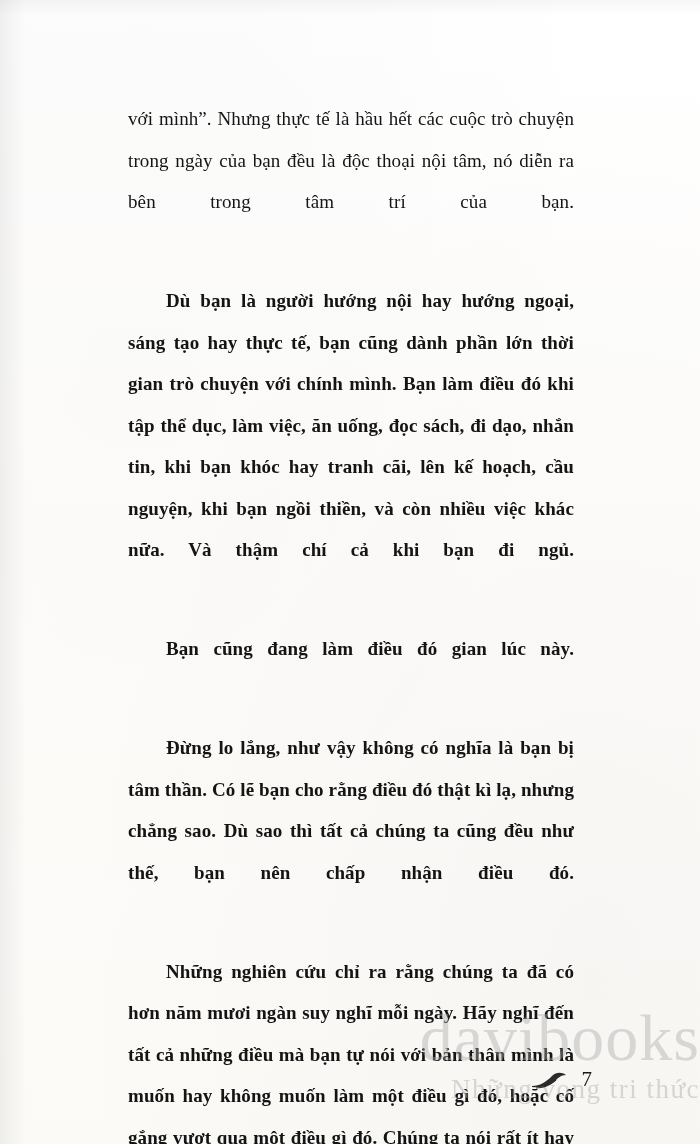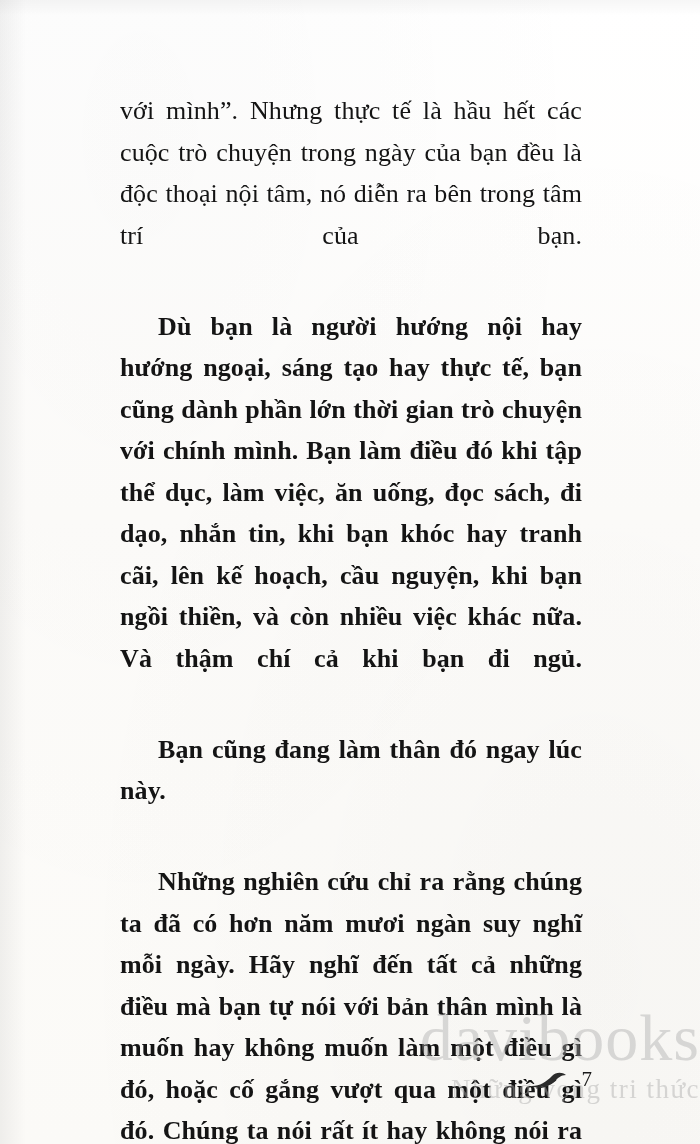--- a/index.html
+++ b/index.html
@@ -35,22 +35,22 @@
   }
 
   .text-column {
     position: absolute;
     left: 112px;
     top: 82px;
     width: 478px;
   }
 
   p.para {
-    margin: 8px;
-    font-size: 26px;
+    margin: 16px;
+    font-size: 19px;
     line-height: 41.5px;
     text-align: justify;
     text-justify: inter-word;
     color: #141414;
     letter-spacing: 0.1px;
   }
 
   p.para.indent {
     text-indent: 38px;
     font-weight: bold;
@@ -131,21 +131,22 @@
 <body>
 
 <div class="page">
   <div class="page-texture"></div>
   <div class="edge-shadow-left"></div>
   <div class="edge-shadow-top"></div>
 
   <div class="text-column">
     <p class="para">với mình”. Nhưng thực tế là hầu hết các cuộc trò chuyện trong ngày của bạn đều là độc thoại nội tâm, nó diễn ra bên trong tâm trí của bạn.</p>
     <p class="para indent">Dù bạn là người hướng nội hay hướng ngoại, sáng tạo hay thực tế, bạn cũng dành phần lớn thời gian trò chuyện với chính mình. Bạn làm điều đó khi tập thể dục, làm việc, ăn uống, đọc sách, đi dạo, nhắn tin, khi bạn khóc hay tranh cãi, lên kế hoạch, cầu nguyện, khi bạn ngồi thiền, và còn nhiều việc khác nữa. Và thậm chí cả khi bạn đi ngủ.</p>
-    <p class="para indent">Bạn cũng đang làm thân đó ngay lúc này.</p>
+    <p class="para indent">Bạn cũng đang làm điều đó gian lúc này.</p>
+    <p class="para indent">Đừng lo lắng, như vậy không có nghĩa là bạn bị tâm thần. Có lẽ bạn cho rằng điều đó thật kì lạ, nhưng chẳng sao. Dù sao thì tất cả chúng ta cũng đều như thế, bạn nên chấp nhận điều đó.</p>
     <p class="para indent">Những nghiên cứu chỉ ra rằng chúng ta đã có hơn năm mươi ngàn suy nghĩ mỗi ngày. Hãy nghĩ đến tất cả những điều mà bạn tự nói với bản thân mình là muốn hay không muốn làm một điều gì đó, hoặc cố gắng vượt qua một điều gì đó. Chúng ta nói rất ít hay không nói ra những suy nghĩ xuất hiện một cách tự động, chúng ta thường nói ra những suy nghĩ truyền tải một ý nghĩa nào đó.</p>
 
   </div>
 
   <div class="watermark">
     <div class="watermark-main">davibooks</div>
     <div class="watermark-sub">Những vọng tri thức</div>
   </div>
 
   <div class="folio">

